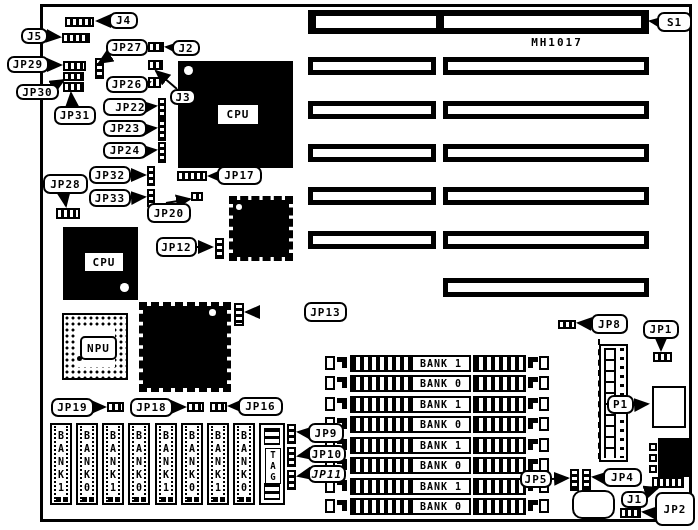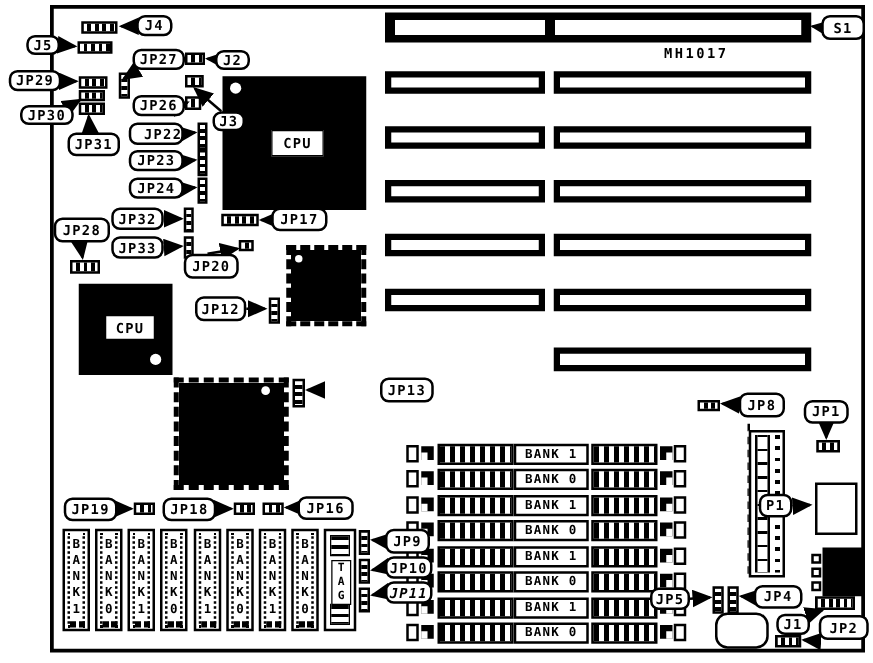--- a/index.html
+++ b/index.html
@@ -59,20 +59,25 @@
     <div class="chiplabel" style="left:21px;top:25px;width:38px;height:18px">CPU</div>
   </div>
 
   <div class="abs qfp" style="left:229px;top:196px;width:64px;height:65px">
     <div class="dotw" style="left:3px;top:4px;width:6px;height:6px"></div>
   </div>
   <div class="abs qfp" style="left:139px;top:302px;width:92px;height:90px">
     <div class="dotw" style="left:66px;top:3px;width:7px;height:7px"></div>
   </div>
 
+  <div class="abs pga" style="left:62px;top:313px;width:66px;height:67px">
+    <div class="abs" style="left:11px;top:11px;width:40px;height:41px;background:#fff"></div>
+    <div class="abs" style="left:13px;top:41px;width:5px;height:5px;background:#000;border-radius:50%"></div>
+    <div class="chiplabel" style="left:16px;top:21px;width:33px;height:20px;border:2px solid #000;border-radius:5px">NPU</div>
+  </div>
 
 
   <div class="abs dashline" style="left:598px;top:339px;width:0;height:120px"></div>
 
   <div class="abs outl" style="left:599px;top:344px;width:29px;height:118px">
     <div class="abs" style="left:3px;top:2px;width:12px;height:110px;border-left:2px solid #000;border-right:2px solid #000;
                 background:repeating-linear-gradient(180deg,#000 0 2px,#fff 2px 11px)"></div>
     <div class="abs" style="left:19px;top:2px;width:4px;height:110px;
                 background:repeating-linear-gradient(180deg,#000 0 3px,#fff 3px 9px)"></div>
   </div>
@@ -396,15 +401,15 @@
       <div class="abs callout" style="left: 308px; top: 423px; width: 36px; height: 20px;">JP9</div>
       <div class="abs callout" style="left: 308px; top: 445px; width: 38px; height: 18px;">JP10</div>
       <div class="abs callout" style="left: 308px; top: 465px; width: 38px; height: 18px; font-style: italic;">JP11</div>
       <div class="abs callout" style="left: 657px; top: 12px; width: 35px; height: 20px;">S1</div>
       <div class="abs callout" style="left: 591px; top: 314px; width: 37px; height: 20px;">JP8</div>
       <div class="abs callout" style="left: 643px; top: 320px; width: 36px; height: 19px; text-align: center;">JP1</div>
       <div class="abs callout" style="left: 607px; top: 395px; width: 27px; height: 19px;">P1</div>
       <div class="abs callout" style="left: 520px; top: 470px; width: 32px; height: 18px;">JP5</div>
       <div class="abs callout" style="left: 603px; top: 468px; width: 39px; height: 19px;">JP4</div>
       <div class="abs callout" style="left: 621px; top: 491px; width: 27px; height: 17px;">J1</div>
-      <div class="abs callout" style="left: 655px; top: 492px; width: 40px; height: 20px;">JP2</div>
+      <div class="abs callout" style="left: 655px; top: 492px; width: 40px; height: 34px;">JP2</div>
     </div>
 </div>
 
 </body></html>

